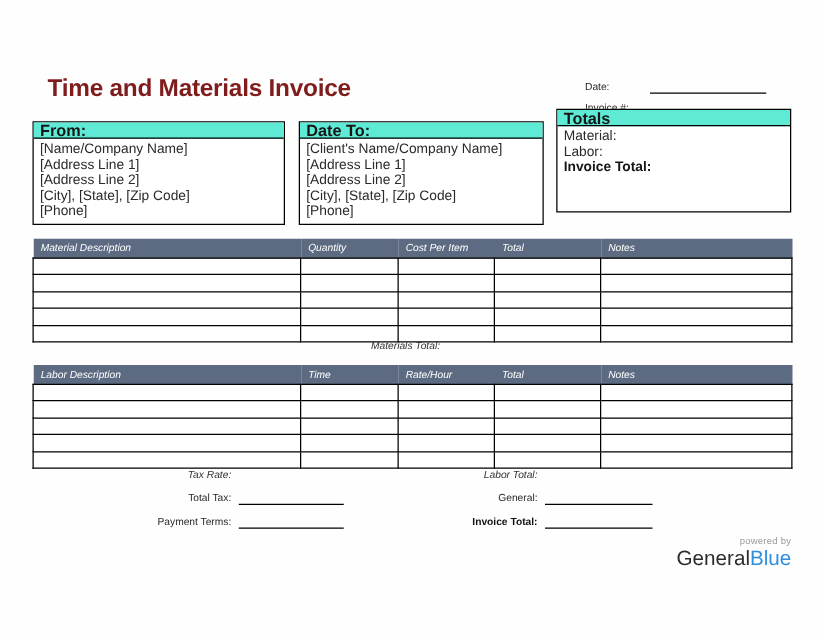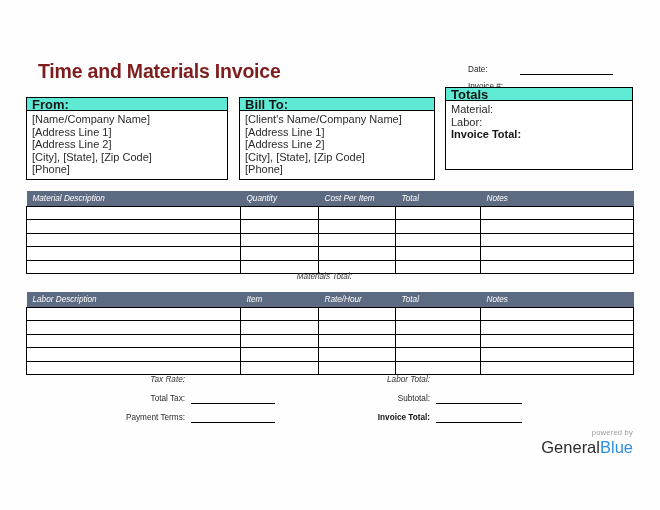--- a/index.html
+++ b/index.html
@@ -201,21 +201,21 @@
     <div class="box-body">
       <div class="box-line">[Name/Company Name]</div>
       <div class="box-line">[Address Line 1]</div>
       <div class="box-line">[Address Line 2]</div>
       <div class="box-line">[City], [State], [Zip Code]</div>
       <div class="box-line">[Phone]</div>
     </div>
   </div>
 
   <div class="info-box" id="billto-box">
-    <div class="box-head">Bill To:</div>
+    <div class="box-head">Date To:</div>
     <div class="box-body">
       <div class="box-line">[Client's Name/Company Name]</div>
       <div class="box-line">[Address Line 1]</div>
       <div class="box-line">[Address Line 2]</div>
       <div class="box-line">[City], [State], [Zip Code]</div>
       <div class="box-line">[Phone]</div>
     </div>
   </div>
 
   <div class="info-box" id="totals-box">
@@ -291,21 +291,21 @@
     <colgroup>
       <col style="width:214px">
         <col style="width:78px">
         <col style="width:77px">
         <col style="width:85px">
         <col style="width:153px">
     </colgroup>
     <thead>
       <tr class="head-row">
         <th>Labor Description</th>
-        <th>Item</th>
+        <th>Time</th>
         <th>Rate/Hour</th>
         <th>Total</th>
         <th>Notes</th>
       </tr>
     </thead>
     <tbody>
       <tr>
         <td></td>
         <td></td>
         <td></td>
@@ -352,21 +352,21 @@
   </div>
   <div class="sum-line left-sum" id="payment-terms-line">
     <span class="sum-label">Payment Terms:</span>
     <span class="sum-rule"></span>
   </div>
 
   <div class="sum-line right-sum" id="labor-total-line">
     <span class="sum-label italic">Labor Total:</span>
   </div>
   <div class="sum-line right-sum" id="subtotal-line">
-    <span class="sum-label">Subtotal:</span>
+    <span class="sum-label">General:</span>
     <span class="sum-rule"></span>
   </div>
   <div class="sum-line right-sum" id="invoice-total-line">
     <span class="sum-label bold">Invoice Total:</span>
     <span class="sum-rule"></span>
   </div>
 
   <div id="branding">
     <div id="powered-by">powered by</div>
     <div id="brand-name">

